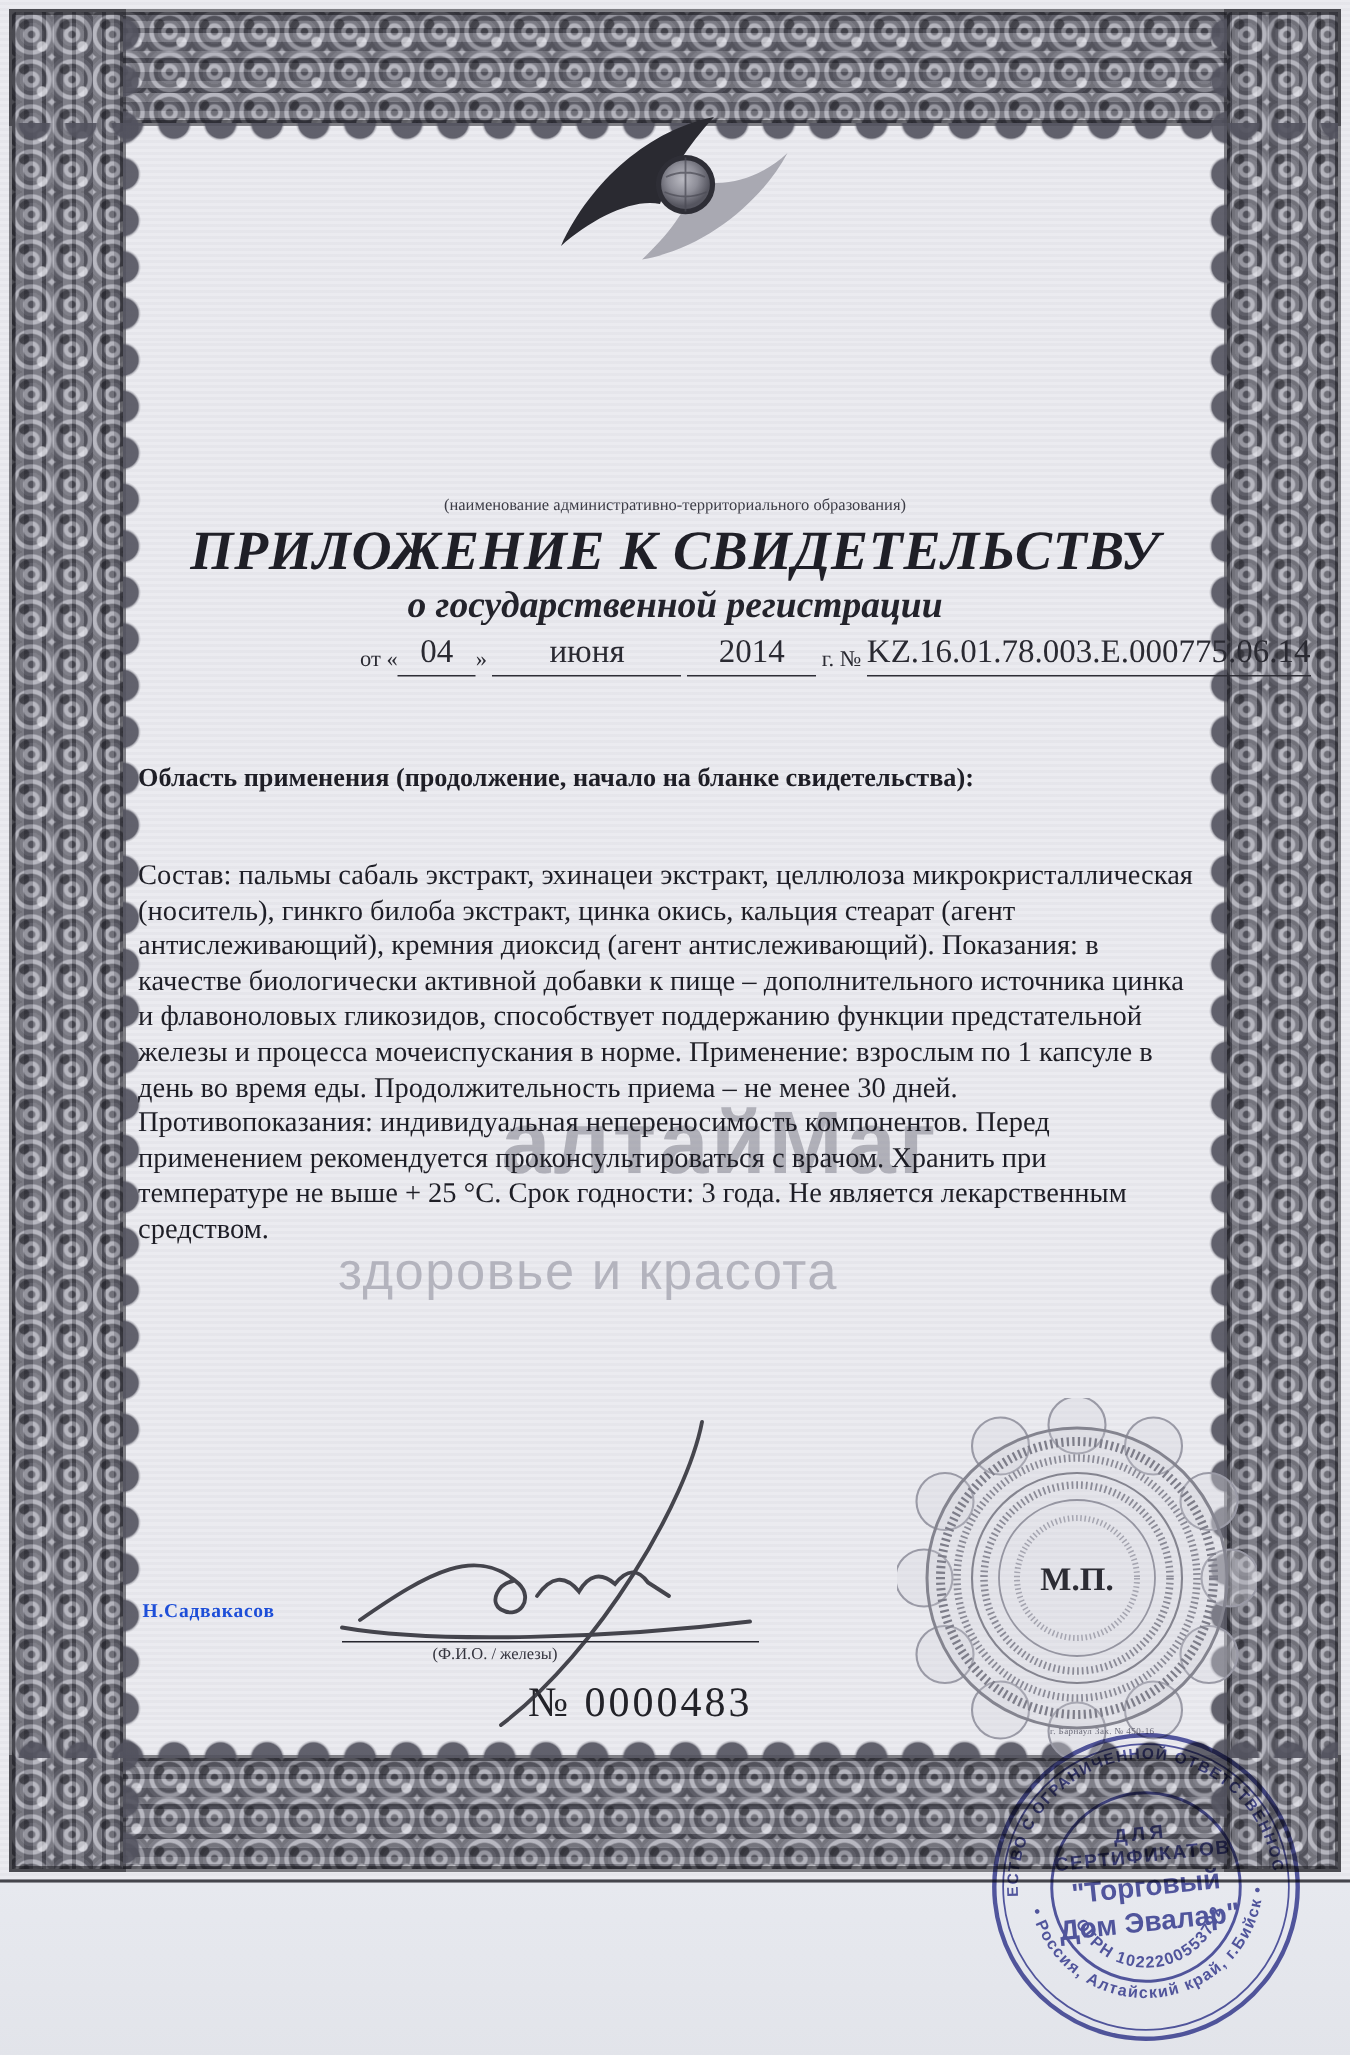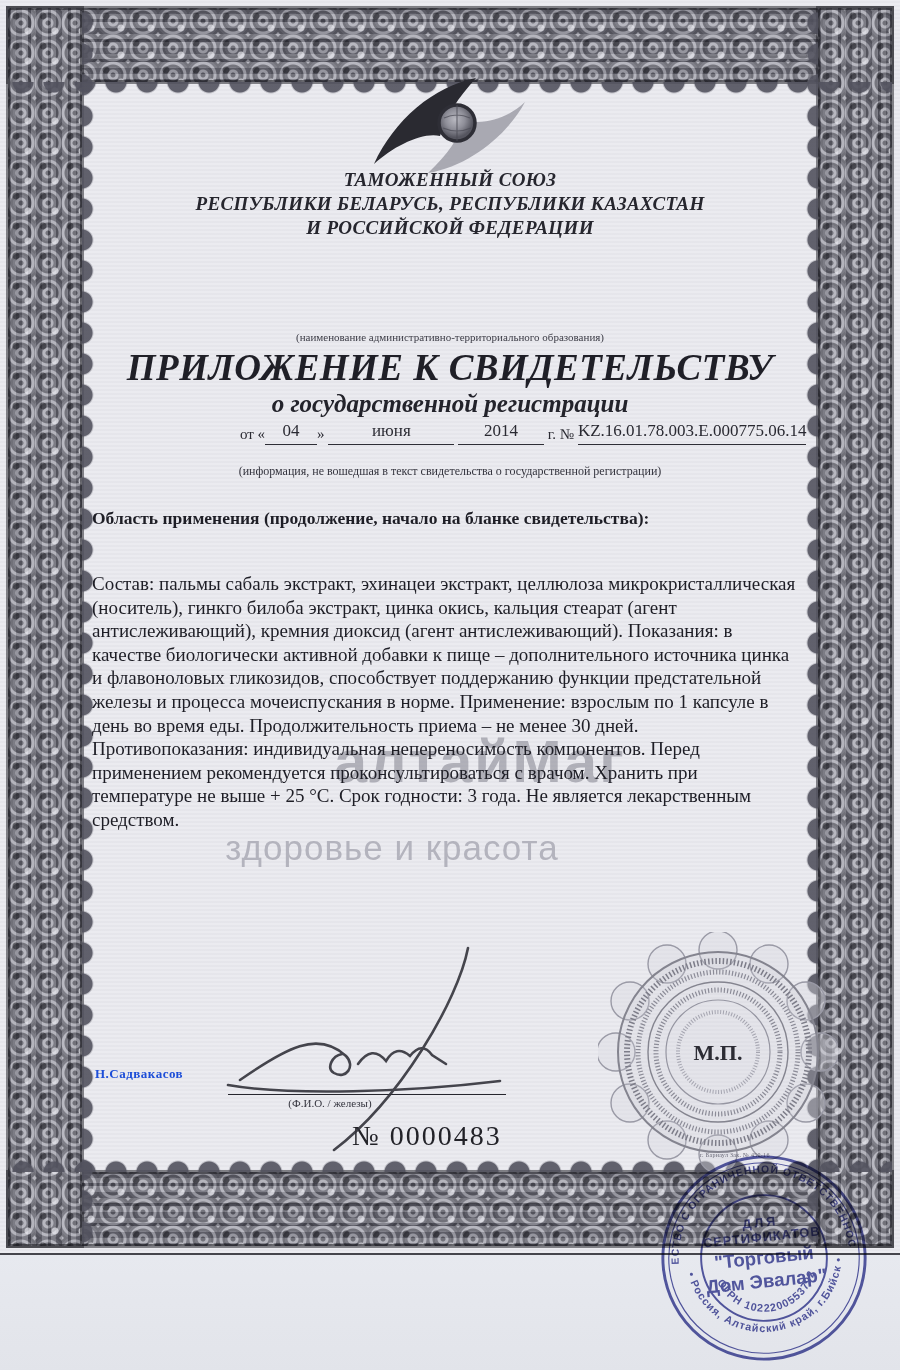--- a/index.html
+++ b/index.html
@@ -57,21 +57,21 @@
   .hdr{
     left:80px;top:168px;width:740px;
     font-weight:bold;font-style:italic;font-size:19px;line-height:24px;
     letter-spacing:.4px;color:#26262e;z-index:3;
   }
   .admin-note{left:80px;top:331px;width:740px;font-size:11px;color:#3c3c46;z-index:3;}
   .doc-title{left:60px;top:346px;width:780px;font-weight:bold;font-style:italic;font-size:37px;letter-spacing:.5px;color:#1f1f27;z-index:3;}
   .doc-subtitle{left:60px;top:390px;width:780px;font-weight:bold;font-style:italic;font-size:25px;color:#23232b;z-index:3;}
   .date-row{left:240px;top:424px;width:600px;font-size:15px;z-index:3;white-space:nowrap;color:#2a2a32;}
   .blank{display:inline-block;border-bottom:1.5px solid #2e2e36;text-align:center;vertical-align:baseline;}
-  .blank > span{display:inline-block;transform:translateY(-3px);font-size:17px;}
+  .blank > span{display:inline-block;transform:translateY(-3px);font-size:22px;}
   .info-note{left:80px;top:464px;width:740px;font-size:12px;color:#34343e;z-index:3;}
   .scope{left:92px;top:506px;width:735px;font-size:17.5px;line-height:25px;z-index:3;color:#1e1e26;}
   .scope .bold{font-weight:bold;}
   .body-par{left:92px;top:572px;width:740px;font-size:19px;line-height:23.6px;z-index:3;color:#1e1e26;white-space:pre-line;}
   
   .wm-brand{left:80px;top:728px;width:800px;font-family:"Liberation Sans",sans-serif;font-weight:bold;
     font-size:59px;color:#8e8e99;opacity:.62;z-index:1;letter-spacing:2px;}
   .wm-tag{left:80px;top:828px;width:624px;font-family:"Liberation Sans",sans-serif;
     font-size:35px;color:#a7a7b2;opacity:.8;z-index:1;letter-spacing:1px;}
   
@@ -110,41 +110,35 @@
         <stop offset="55%" stop-color="#8e8e98"></stop>
         <stop offset="100%" stop-color="#55555f"></stop>
       </radialGradient>
     </defs>
     <path d="M 14,92 C 34,48 74,14 116,6 C 98,26 86,44 80,64 C 62,60 34,74 14,92 Z" fill="#2a2a31"></path>
     <path d="M 165,30 C 148,62 110,94 68,101 C 88,82 99,66 104,48 C 124,54 148,46 165,30 Z" fill="#a9a9b2"></path>
     <circle cx="97" cy="51" r="18" fill="url(#globe)" stroke="#2e2e36" stroke-width="3.5"></circle>
     <path d="M 84,46 q 13,-6 26,0 M 83,56 q 14,6 28,0 M 97,33 v 36" stroke="#4a4a54" stroke-width="1.2" fill="none" opacity=".7"></path>
   </svg>
 
-  <div class="abs hdr center">
-    <div>ТАМОЖЕННЫЙ СОЮЗ</div>
-    <div>РЕСПУБЛИКИ БЕЛАРУСЬ, РЕСПУБЛИКИ КАЗАХСТАН</div>
-    <div>И РОССИЙСКОЙ ФЕДЕРАЦИИ</div>
-  </div>
 
   <div class="abs admin-note center">(наименование административно-территориального образования)</div>
 
   <div class="abs doc-title center">ПРИЛОЖЕНИЕ К СВИДЕТЕЛЬСТВУ</div>
   <div class="abs doc-subtitle center">о государственной регистрации</div>
 
   <div class="abs date-row">
     <span>от «</span><span class="blank" style="width:52px;"><span>04</span></span><span>»</span>
     <span class="blank" style="width:126px;"><span>июня</span></span>
     <span class="blank" style="width:86px;"><span>2014</span></span>
     <span>г.</span>
     <span>№</span>
     <span class="blank" style="min-width:140px;"><span>KZ.16.01.78.003.E.000775.06.14</span></span>
   </div>
 
-  <div class="abs info-note center">(информация, не вошедшая в текст свидетельства о государственной регистрации)</div>
 
   <div class="abs scope">
     <div class="bold">Область применения (продолжение, начало на бланке свидетельства):</div>
   </div>
 
   <div class="abs body-par">Состав: пальмы сабаль экстракт, эхинацеи экстракт, целлюлоза микрокристаллическая
 (носитель), гинкго билоба экстракт, цинка окись, кальция стеарат (агент
 антислеживающий), кремния диоксид (агент антислеживающий). Показания: в
 качестве биологически активной добавки к пище – дополнительного источника цинка
 и флавоноловых гликозидов, способствует поддержанию функции предстательной

